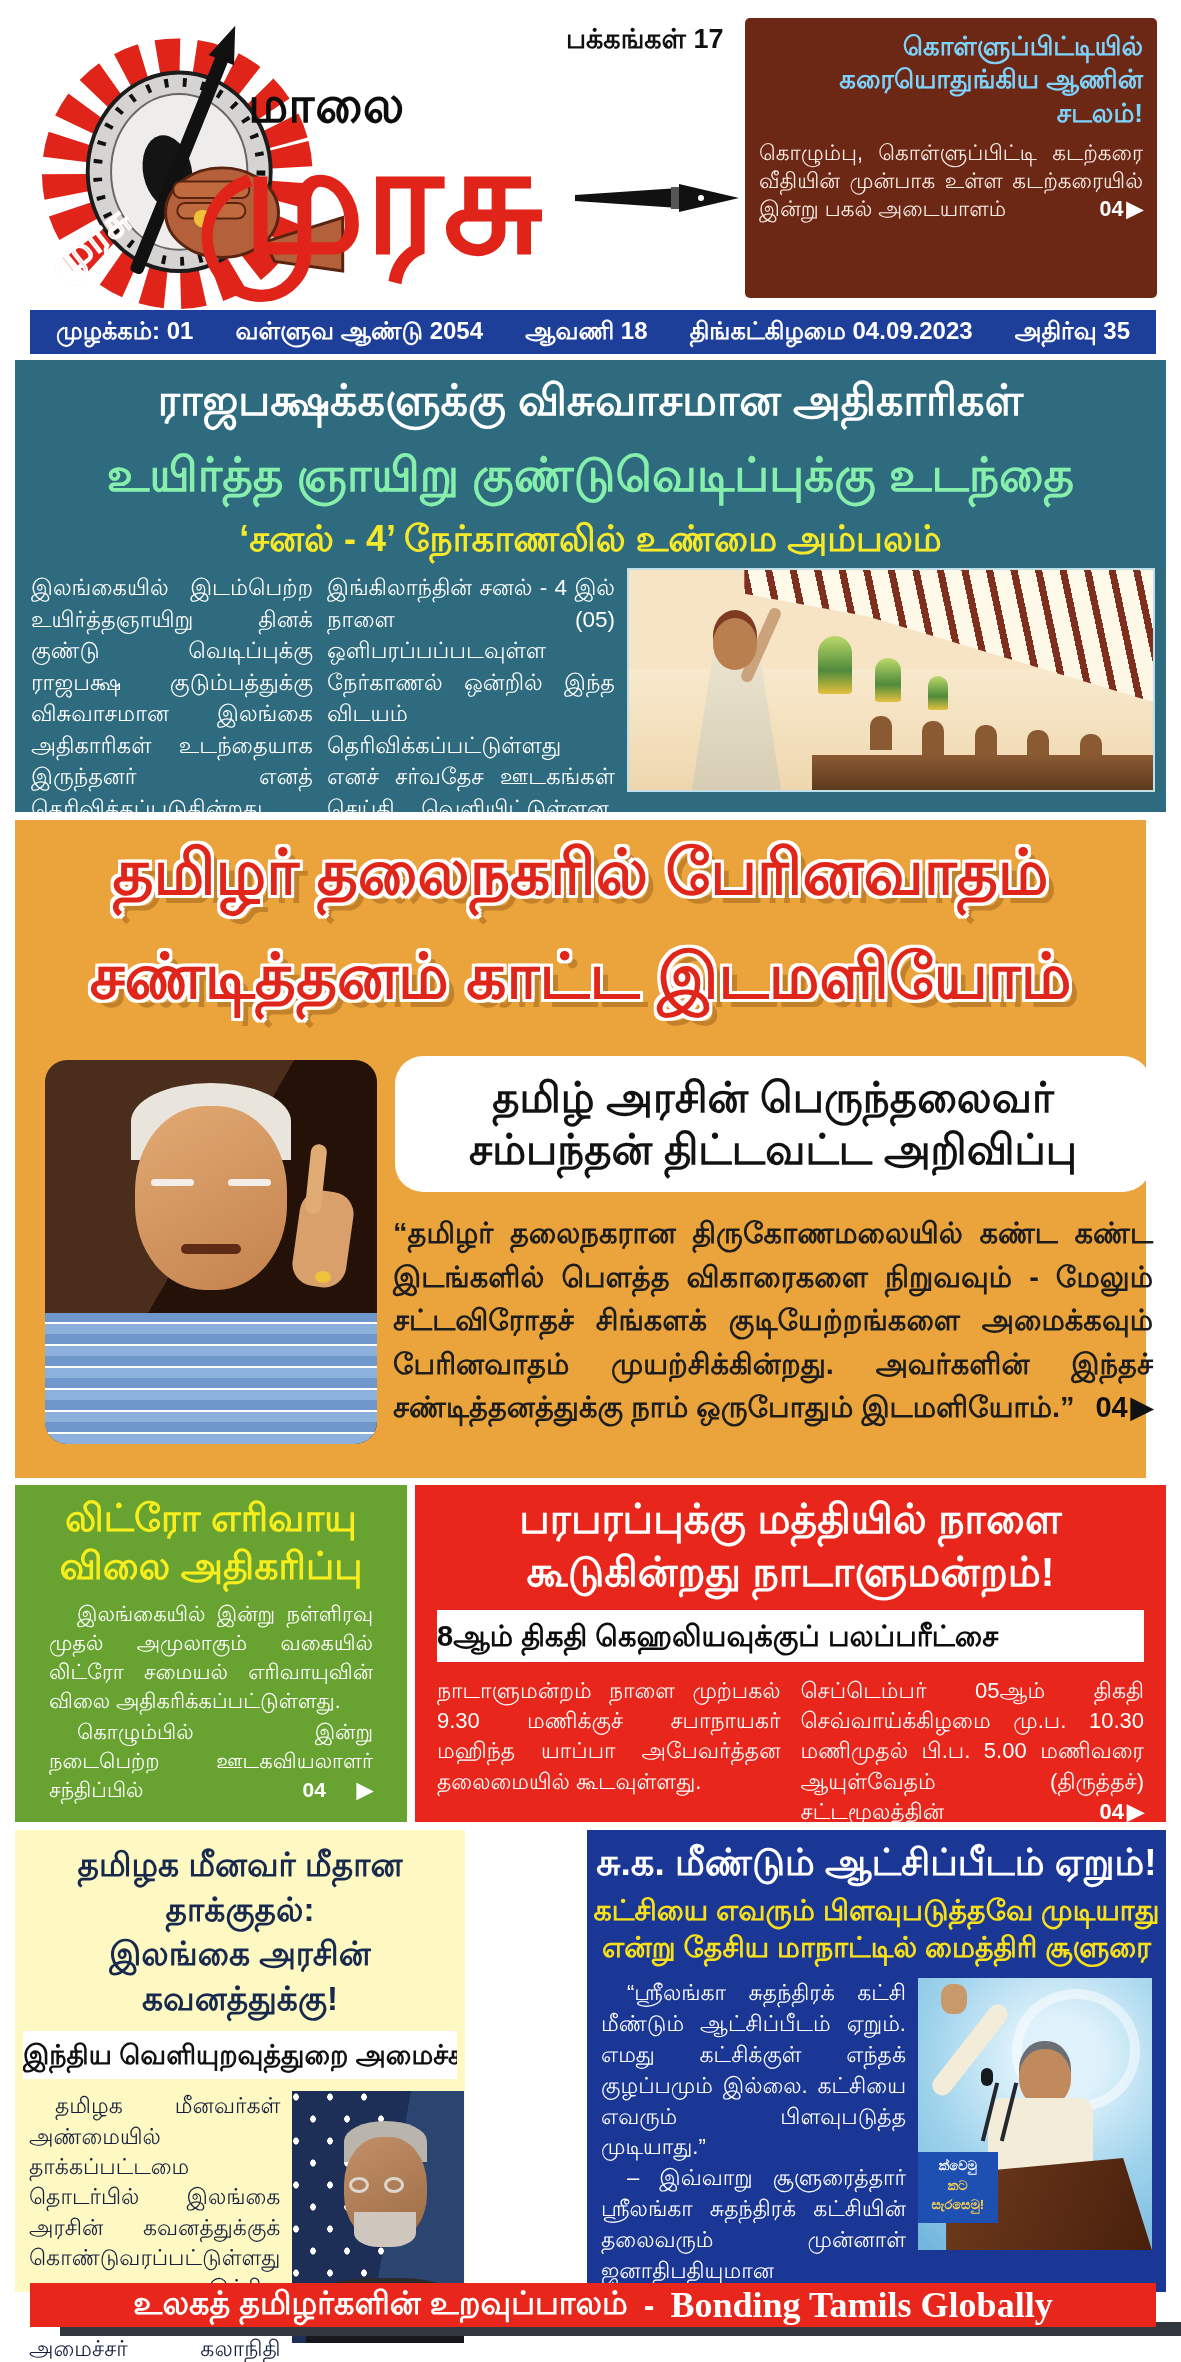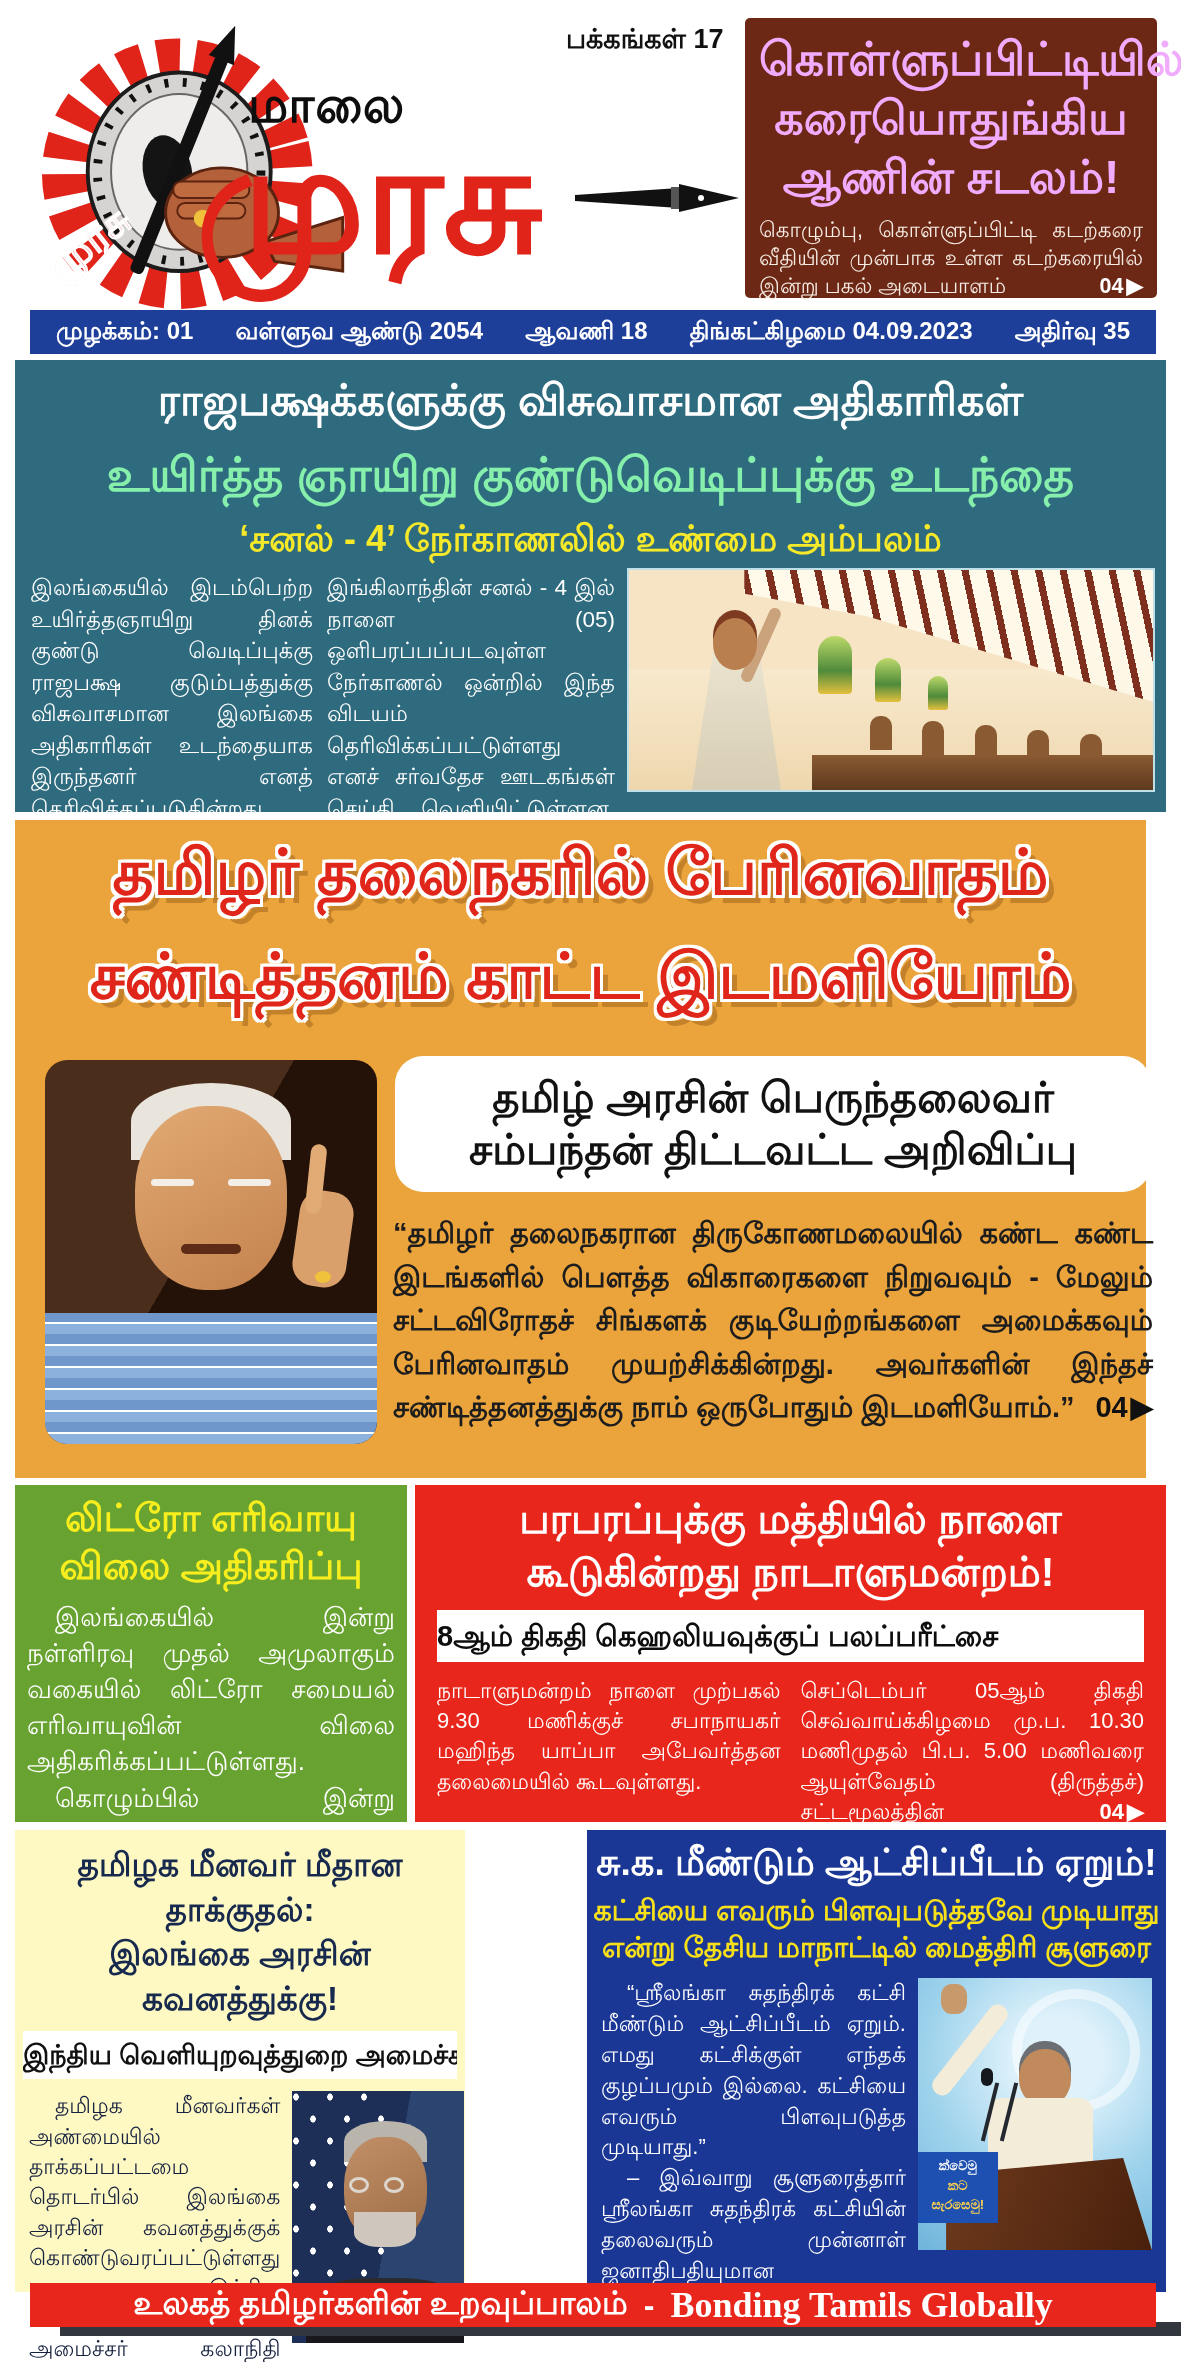--- a/index.html
+++ b/index.html
@@ -10,21 +10,21 @@
 
   
   .pages-label{left:566px;top:24px;font-size:27px;font-weight:bold;color:#111}
   .logo-seal{left:22px;top:18px;width:330px;height:292px}
   .word-top{left:248px;top:76px;font-size:50px;font-weight:900;color:#0d0d0d;letter-spacing:1px}
   .word-main{left:196px;top:104px;font-size:152px;line-height:1.25;font-weight:900;color:#e0241a}
   .pen-divider{left:575px;top:180px;width:168px;height:36px}
 
   .top-story{left:745px;top:18px;width:412px;height:280px;background:#6d2815;border-radius:5px;
              padding:12px 14px;display:flex;flex-direction:column}
-  .top-story .hl{color:#f0abfc;font-weight:900;font-size:46px;line-height:1.28;text-align:center}
+  .top-story .hl{color:#7dd3fc;font-weight:900;font-size:26px;line-height:1.28;text-align:right}
   .top-story .bd{color:#f6ece4;font-size:21.5px;line-height:1.3;margin-top:10px;text-align:justify}
 
   
   .dateline{left:30px;top:310px;width:1126px;height:44px;background:#1d3e99;color:#fff;
             display:flex;align-items:center;justify-content:space-between;padding:0 26px;
             font-size:24px;font-weight:bold}
 
   
   .lead{left:15px;top:360px;width:1151px;height:452px;background:#2e6b7e}
   .lead .h1{position:absolute;left:0;top:10px;width:100%;text-align:center;color:#fff;
@@ -82,21 +82,21 @@
                  repeating-linear-gradient(90deg,rgba(255,255,255,.45) 0 2px,transparent 2px 14px)}
   .portrait .hand{position:absolute;right:8%;top:34%;width:54px;height:96px;border-radius:22px;
       background:#d9a06b;transform:rotate(8deg)}
   .portrait .finger{position:absolute;right:16%;top:22%;width:16px;height:70px;border-radius:8px;
       background:#e0ab74;transform:rotate(6deg)}
   .portrait .ring{position:absolute;right:14%;top:55%;width:16px;height:12px;border-radius:50%;background:#f0c13a}
 
   
   .gas{left:15px;top:1485px;width:392px;height:337px;background:#68a331;padding-top:10px}
   .gas .h{text-align:center;color:#f8ee1e;font-weight:900;font-size:38px;line-height:1.25}
-  .gas .bd{color:#fff;font-size:26px;line-height:1.38;text-align:justify;padding:10px 12px 0}
+  .gas .bd{color:#fff;font-size:21px;line-height:1.38;text-align:justify;padding:10px 34px 0}
   .gas .p1{text-indent:28px}
   .gas .p2{text-indent:28px;margin-top:2px}
 
   
   .parl{left:415px;top:1485px;width:751px;height:337px;background:#e8261b;padding-top:8px}
   .parl .h{text-align:center;color:#fff;font-weight:900;font-size:41px;line-height:1.3}
   .parl .strip{margin:10px 22px 0;height:52px;background:#fff;color:#0d0d0d;font-weight:900;
       font-size:29px;text-align:left;line-height:52px;white-space:nowrap;overflow:hidden}
   .parl .cols{display:flex;gap:20px;padding:14px 22px 0}
   .parl .cols div{flex:1;color:#fff;font-size:22px;line-height:1.38;text-align:justify}

